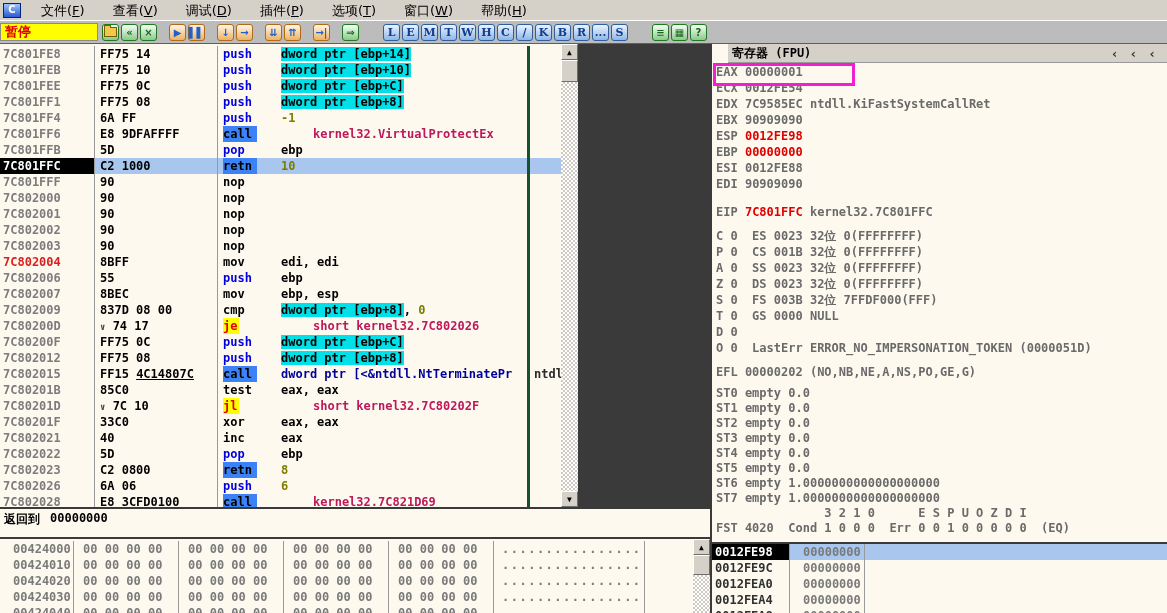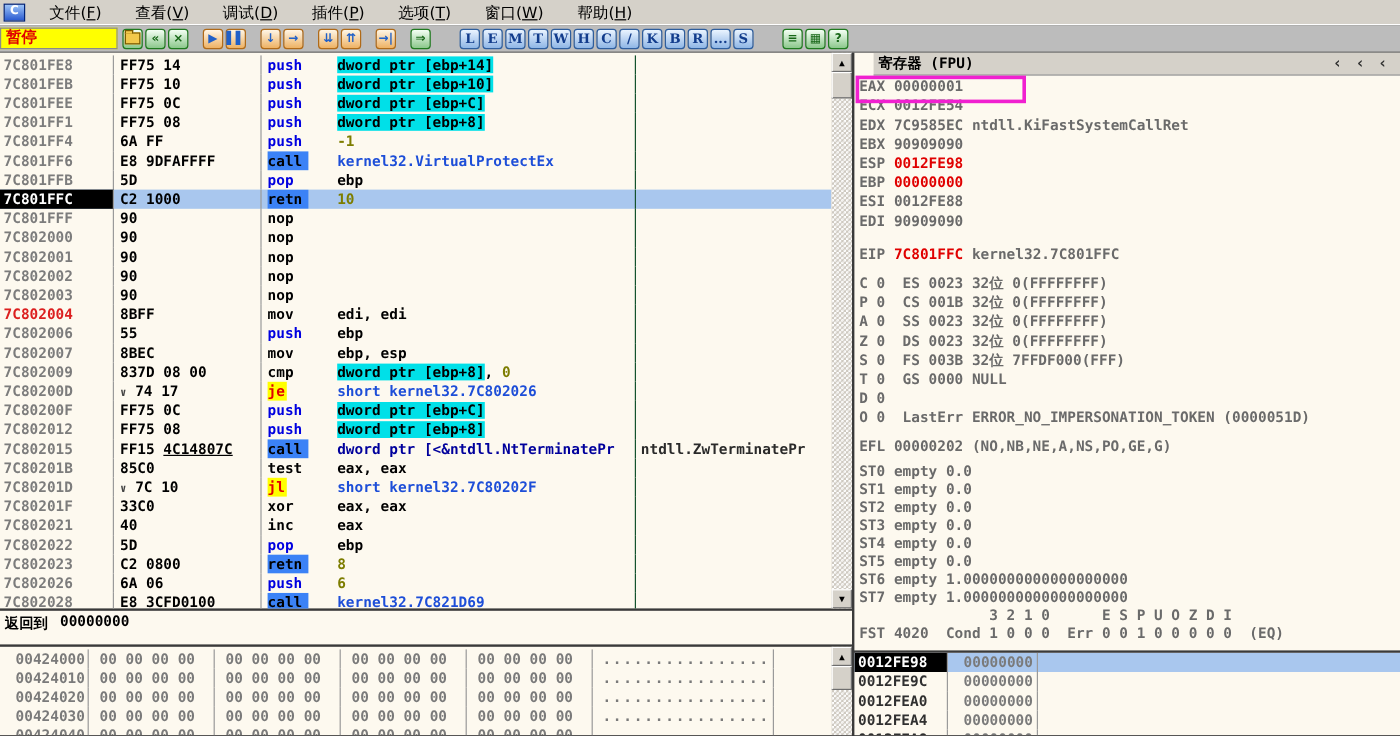--- a/index.html
+++ b/index.html
@@ -25,43 +25,43 @@
            font-size:11px;font-family:"DejaVu Serif",serif;}
   .gap{margin-left:10px;}
   .biggap{margin-left:22px;}
   .folder-icon{position:relative;width:11px;height:8px;background:#f2c84b;border:1px solid #7a5a00;}
   .folder-icon .ftab{position:absolute;left:-1px;top:-3px;width:5px;height:2px;background:#f2c84b;
            border:1px solid #7a5a00;border-bottom:none;}
   
   .pane{position:absolute;background:#fdf9ef;font-family:"DejaVu Sans Mono",monospace;
         font-size:12px;font-weight:bold;overflow:hidden;}
   
-  #disasm{left:0;top:44px;width:710px;height:463px;}
+  #disasm{left:0;top:44px;width:578px;height:463px;}
   #disasm-rows{position:absolute;left:0;top:2px;width:693px;height:461px;overflow:hidden;}
   .drow{position:relative;height:16px;line-height:16px;white-space:pre;}
   .drow.sel{background:#a9c7ee;}
   .c-addr{position:absolute;left:0;top:0;width:95px;height:16px;box-sizing:border-box;
           padding-left:3px;color:#7c7c7c;border-right:1px solid #9a9a9a;}
   .c-addr.bp{color:#dc2020;}
   .drow.sel .c-addr{background:#000;color:#fff;}
   .c-bytes{position:absolute;left:96px;top:0;width:122px;height:16px;box-sizing:border-box;
            padding-left:4px;color:#000;border-right:1px solid #9a9a9a;}
   .c-bytes .u{text-decoration:underline;}
   .jmark{font-size:9px;color:#444;}
   .c-instr{position:absolute;left:219px;top:0;width:311px;height:16px;box-sizing:border-box;
-           padding-left:4px;border-right:1px solid #14532d;overflow:hidden;}
+           padding-left:4px;border-right:3px solid #14532d;overflow:hidden;}
   .c-comment{position:absolute;left:534px;top:0;right:0;height:16px;color:#2a2a2a;overflow:hidden;}
   .mn{display:inline-block;width:58px;}
   .mn-plain{color:#000;}
   .mn-blue{color:#0000e0;}
   .mn-hl{background:#3b82f6;color:#000;width:auto;min-width:34px;margin-right:24px;}
   .mn-jmp{background:#ffff00;color:#e00000;width:auto;min-width:16px;margin-right:42px;}
   .op-mem{background:#00e0e8;color:#000;}
   .op-num{color:#7d7d00;}
-  .op-sym{color:#1d4ed8;}
+  .op-sym{color:#be185d;margin-left:32px;}
   .op-plain{color:#000;}
   .op-navy{color:#00009c;}
   
   .sb{position:absolute;width:17px;background-color:#cfcac1;
       background-image:linear-gradient(45deg,#fff 25%,transparent 25%,transparent 75%,#fff 75%),
                        linear-gradient(45deg,#fff 25%,transparent 25%,transparent 75%,#fff 75%);
       background-size:4px 4px;background-position:0 0,2px 2px;}
   .sb-btn,.sb-thumb{position:absolute;left:0;width:17px;height:16px;background:#d5d1c9;
       box-sizing:border-box;border:1px solid;border-color:#fff #6e6e6e #6e6e6e #fff;
       display:flex;align-items:center;justify-content:center;font-size:8px;color:#000;}

